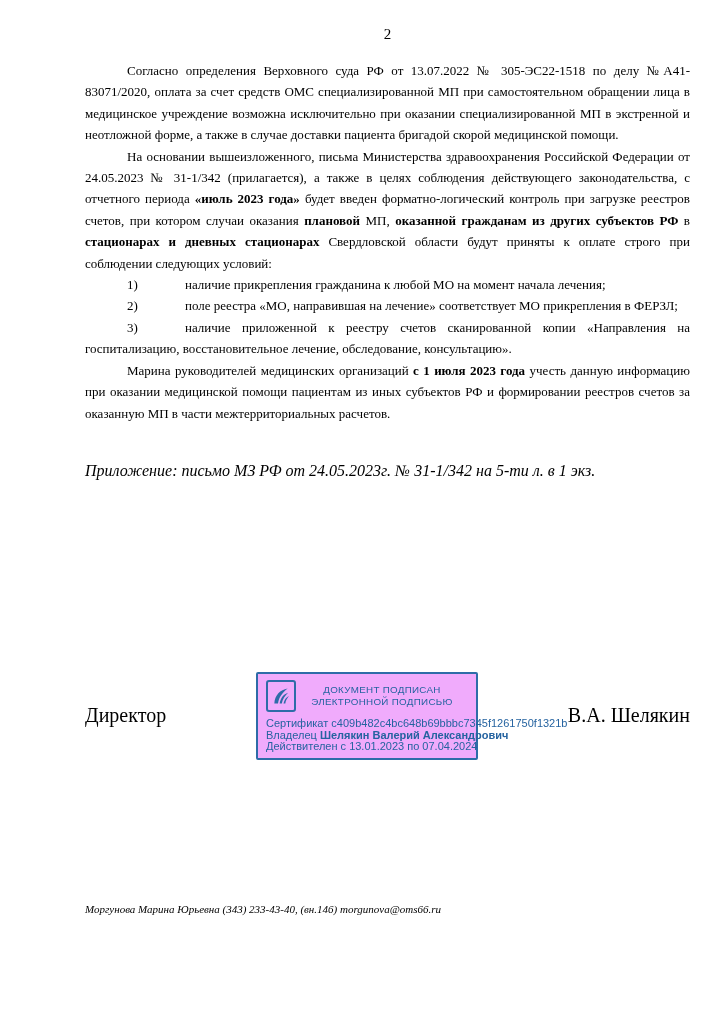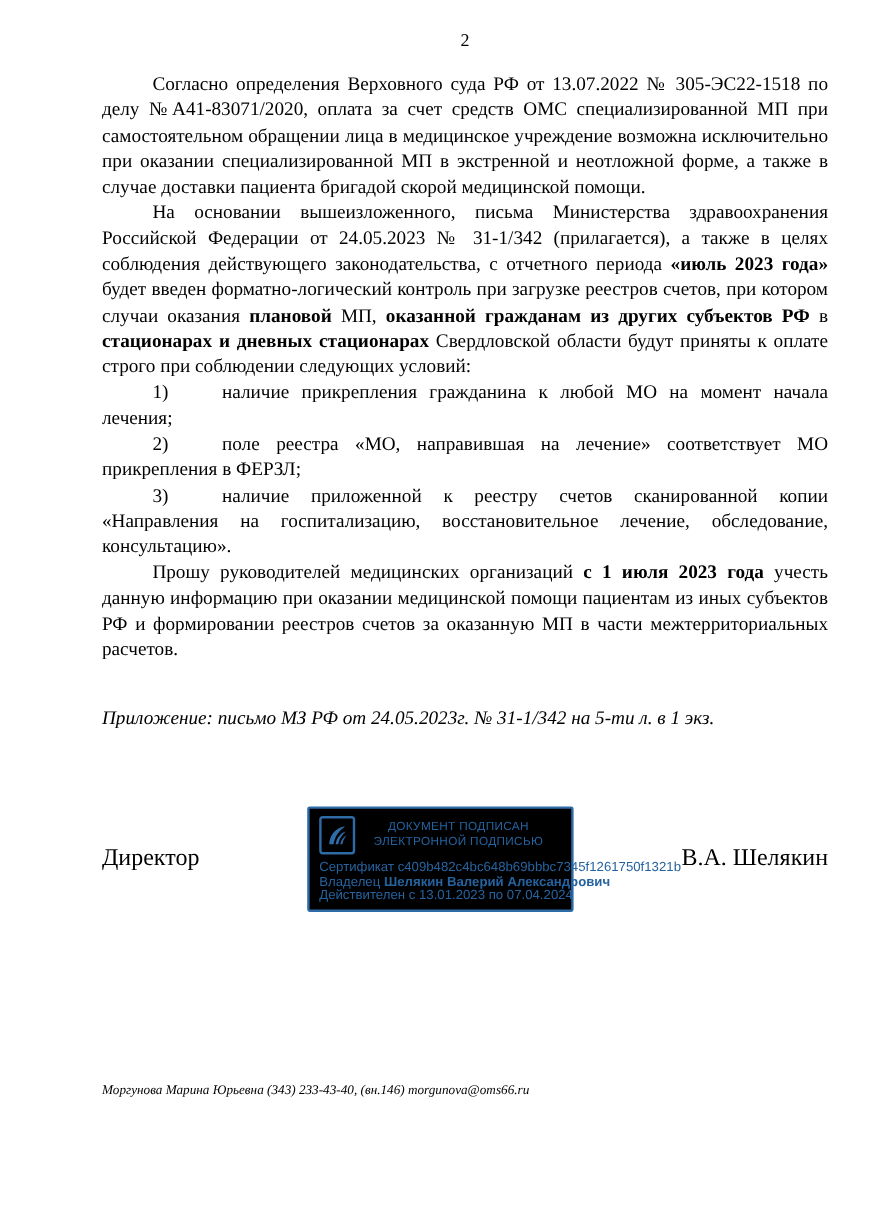--- a/index.html
+++ b/index.html
@@ -13,21 +13,21 @@
     color:#000;
     overflow:hidden;
   }
   .page-number{
     text-align:center;
     font-size:15px;
     margin:0 0 17px 0;
   }
   .para{
     margin:0;
-    font-size:16px;
+    font-size:13px;
     line-height:21.4px;
     text-align:justify;
     text-indent:42px;
   }
   .para .num{
     display:inline-block;
     width:58px;
     text-indent:0;
   }
   .para .b{font-weight:bold;}
@@ -51,21 +51,21 @@
   .sig-title,.sig-name{
     font-size:20px;
     white-space:nowrap;
   }
   .stamp{
     box-sizing:border-box;
     width:222px;
     border:2px solid #2e6ca8;
     border-radius:2px;
     padding:6px 8px 5px 8px;
-    background:#000000;
+    background:#f0abfc;
     font-family:"Liberation Sans", sans-serif;
     color:#2563a0;
   }
   .stamp-top{
     display:flex;
     align-items:center;
     margin-bottom:6px;
   }
   .stamp-logo{
     box-sizing:border-box;
@@ -108,21 +108,21 @@
 <div class="page">
 
   <p class="page-number">2</p>
 
   <div>
       <p class="para"><span>Согласно определения Верховного суда РФ от 13.07.2022 № 305-ЭС22-1518 по делу №А41-83071/2020, оплата за счет средств ОМС специализированной МП при самостоятельном обращении лица в медицинское учреждение возможна исключительно при оказании специализированной МП в экстренной и неотложной форме, а также в случае доставки пациента бригадой скорой медицинской помощи.</span></p>
       <p class="para"><span>На основании вышеизложенного, письма Министерства здравоохранения Российской Федерации от 24.05.2023 № 31-1/342 (прилагается),  а также в целях соблюдения действующего законодательства, с отчетного периода </span><span class="b">«июль 2023 года»</span><span> будет введен форматно-логический контроль при загрузке реестров счетов, при котором случаи оказания </span><span class="b">плановой</span><span> МП, </span><span class="b">оказанной гражданам из других субъектов РФ</span><span> в </span><span class="b">стационарах и дневных стационарах</span><span> Свердловской области будут приняты к оплате строго при соблюдении следующих условий:</span></p>
       <p class="para"><span class="num">1)</span><span>наличие прикрепления гражданина к любой МО на момент начала лечения;</span></p>
       <p class="para"><span class="num">2)</span><span>поле реестра «МО, направившая на лечение» соответствует МО прикрепления в ФЕРЗЛ;</span></p>
       <p class="para"><span class="num">3)</span><span>наличие приложенной к реестру счетов сканированной копии «Направления на госпитализацию, восстановительное лечение, обследование, консультацию».</span></p>
-      <p class="para"><span>Прошу руководителей медицинских организаций </span><span class="b">с 1 июля 2023 года</span><span> учесть данную информацию при оказании медицинской помощи пациентам из иных субъектов РФ и формировании реестров счетов за оказанную МП в части межтерриториальных расчетов.</span></p>
+      <p class="para"><span>Марина руководителей медицинских организаций </span><span class="b">с 1 июля 2023 года</span><span> учесть данную информацию при оказании медицинской помощи пациентам из иных субъектов РФ и формировании реестров счетов за оказанную МП в части межтерриториальных расчетов.</span></p>
     </div>
 
   <p class="attachment">Приложение: письмо МЗ РФ от 24.05.2023г. № 31-1/342 на 5-ти л. в 1 экз.</p>
 
   <div class="sig-section">
     <div class="sig-row">
       <span class="sig-title">Директор</span>
 
       <div class="stamp">
         <div class="stamp-top">

